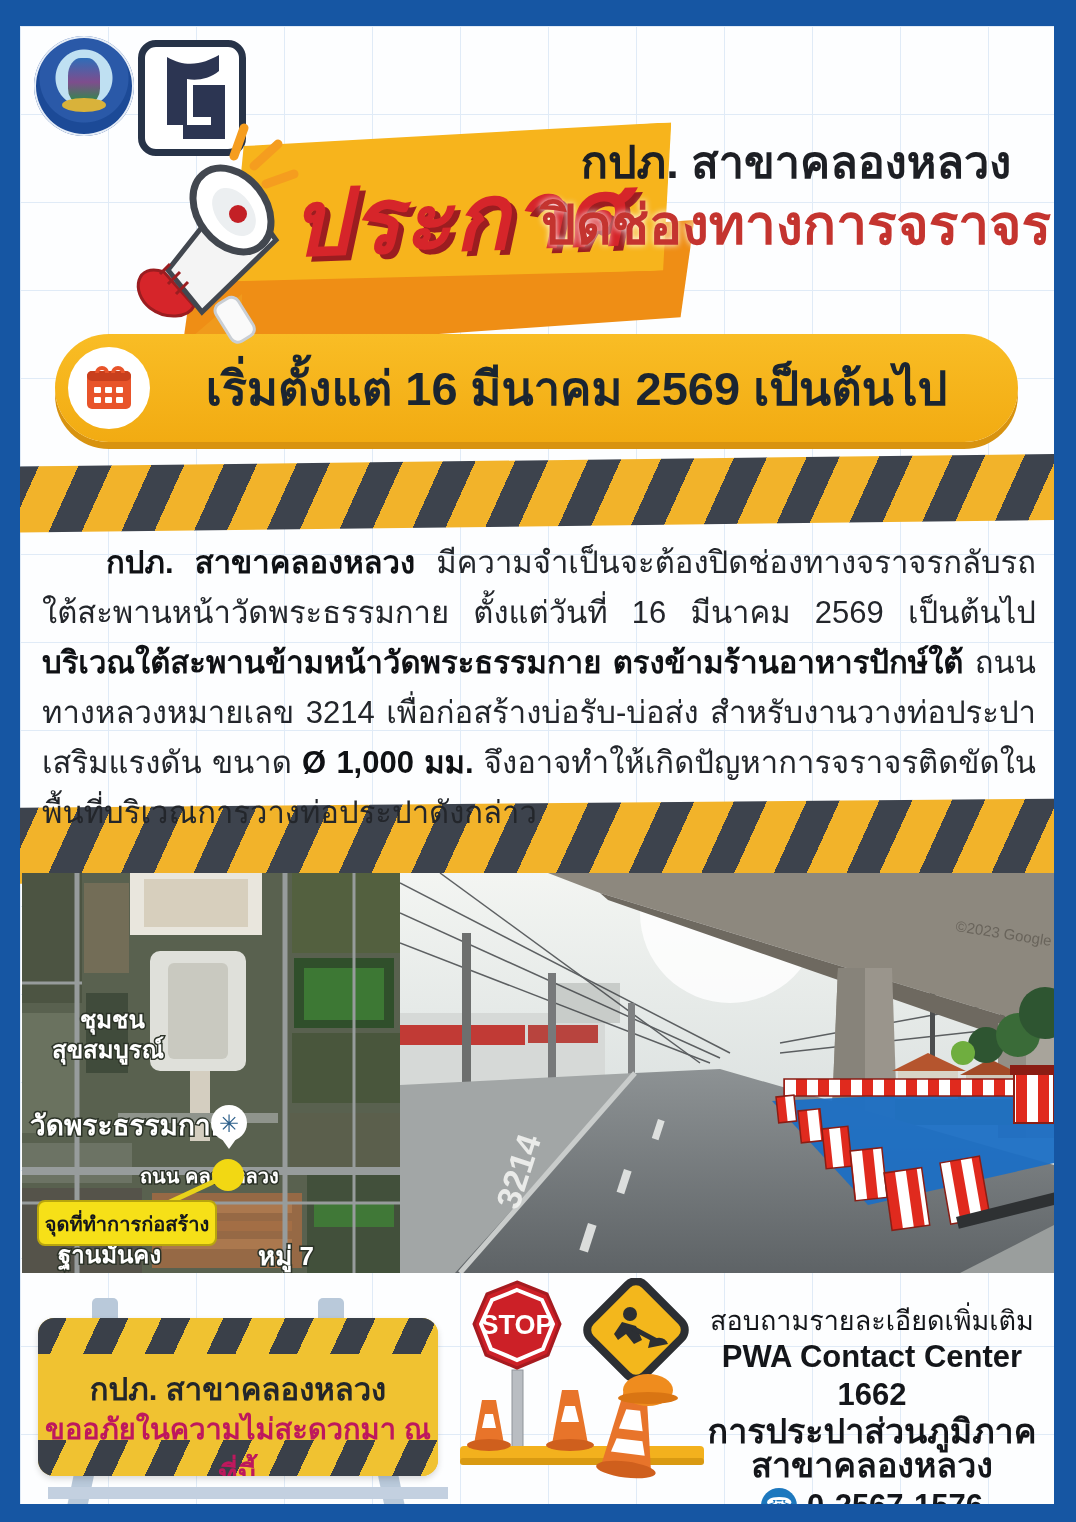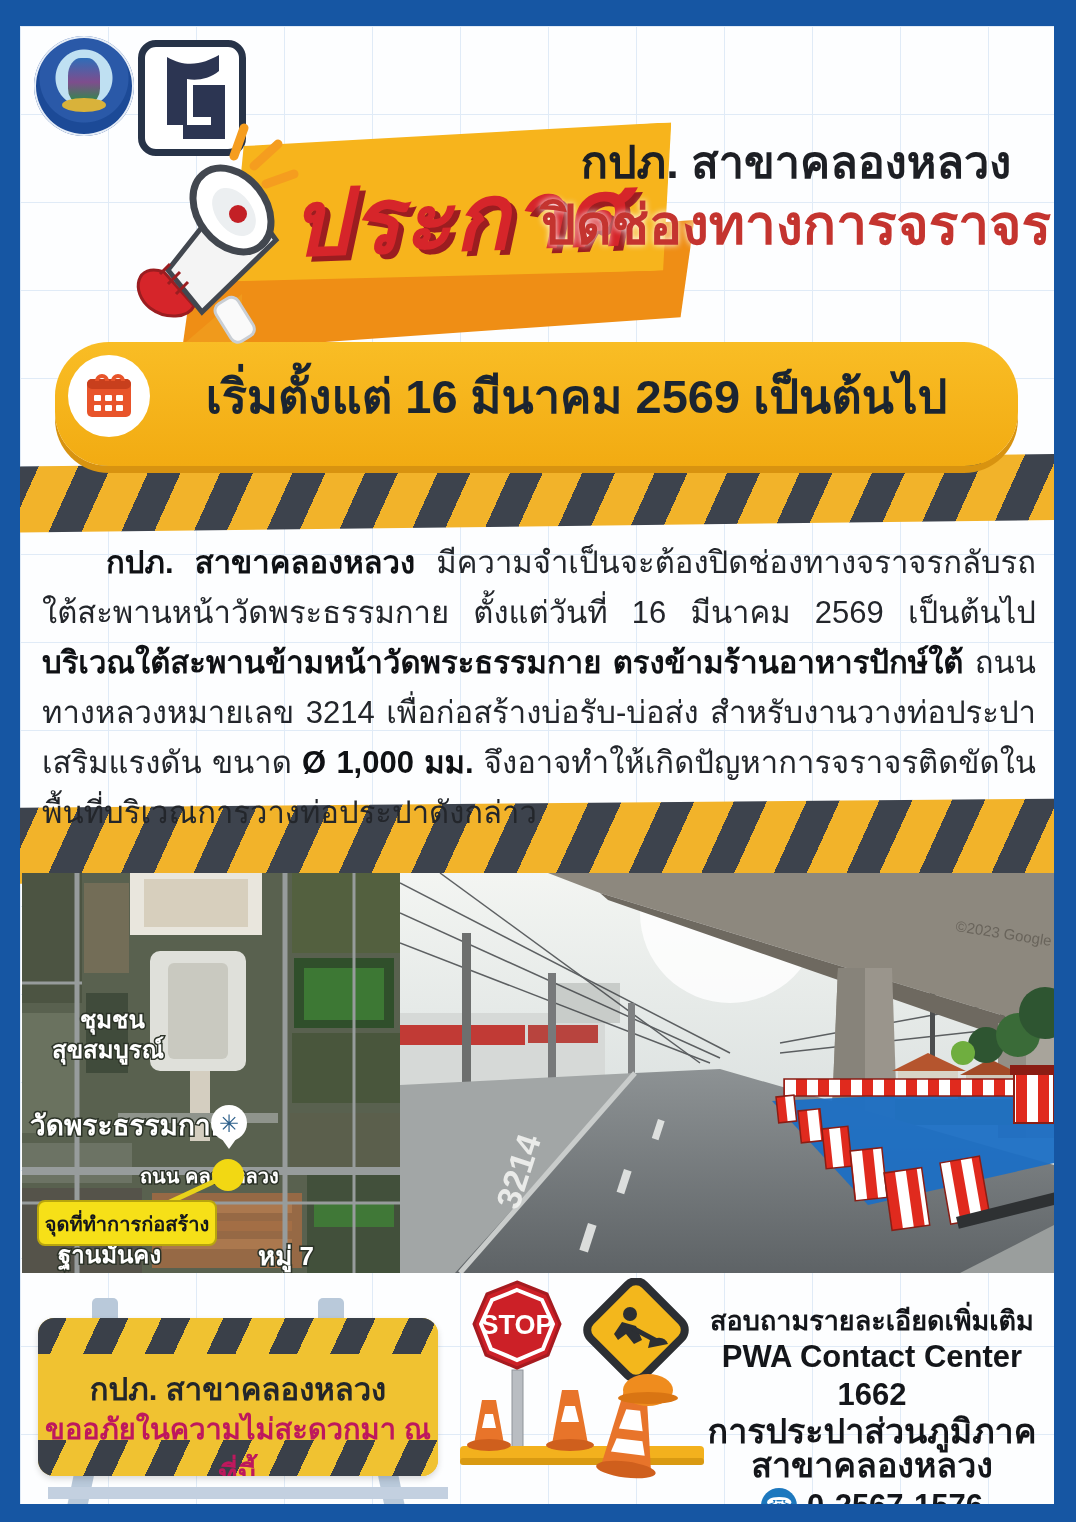--- a/index.html
+++ b/index.html
@@ -33,21 +33,21 @@
         font-size:92px;font-weight:bold;font-style:italic;color:#d6252a;
         text-shadow:5px 5px 0 #9b1d20;letter-spacing:2px;}
   .mega{position:absolute;left:96px;top:96px;z-index:4;}
 
   .titleblock{position:absolute;left:506px;top:108px;width:540px;text-align:center;z-index:5;}
   .title1{font-size:45px;font-weight:bold;color:#1d1f24;line-height:58px;}
   .title2{font-size:55px;font-weight:bold;color:#c4342f;line-height:66px;text-shadow:0 0 6px #ffffff;}
   .title3{font-size:43px;font-weight:bold;color:#9e3a33;line-height:58px;}
 
   
-  .datepill{position:absolute;left:35px;top:316px;width:963px;height:124px;border-radius:54px;
+  .datepill{position:absolute;left:35px;top:308px;width:963px;height:108px;border-radius:54px;
         background:linear-gradient(#f9bd25,#f2ab12);box-shadow:0 7px 0 #d89310;z-index:3;}
   .datepill .circ{position:absolute;left:13px;top:13px;width:82px;height:82px;border-radius:50%;background:#fff;}
   .datepill .txt{position:absolute;left:100px;right:20px;top:0;height:108px;display:flex;align-items:center;
         justify-content:center;font-size:47px;font-weight:bold;color:#1b2531;}
 
   
   .hazard{position:absolute;left:-14px;width:1110px;
         background:repeating-linear-gradient(115deg,#3d434d 0 30px,#f2b32a 30px 66px);}
   .hz1{top:434px;height:66px;transform:rotate(-0.7deg);}
   .hz2{top:777px;height:76px;transform:rotate(-0.5deg);}
@@ -70,21 +70,21 @@
         overflow:hidden;z-index:2;box-shadow:0 3px 6px rgba(0,0,0,.15);}
   .apology .band{position:absolute;left:0;width:100%;height:36px;
         background:repeating-linear-gradient(115deg,#3a4049 0 26px,#f0c231 26px 56px);}
   .apology .b-top{top:0;}  .apology .b-bot{bottom:0;}
   .apology .l1{position:absolute;top:46px;width:100%;text-align:center;font-size:31px;font-weight:bold;color:#23262b;}
   .apology .l2{position:absolute;top:88px;width:100%;text-align:center;font-size:29px;font-weight:bold;color:#be185d;}
 
   .signs{position:absolute;left:432px;top:1252px;z-index:3;}
 
   .contact{position:absolute;left:666px;top:1278px;width:372px;text-align:center;z-index:2;color:#14161a;}
-  .contact .c1{font-size:27px;font-weight:bold;line-height:34px;}
+  .contact .c1{font-size:27px;font-weight:normal;line-height:34px;}
   .contact .c2{font-size:31px;font-weight:bold;line-height:38px;}
   .contact .c3{font-size:34px;font-weight:bold;line-height:34px;}
   .crow{display:flex;align-items:center;justify-content:center;gap:10px;margin-top:6px;}
   .phoneic{width:36px;height:36px;border-radius:50%;background:#1d78be;color:#fff;font-size:22px;
         display:flex;align-items:center;justify-content:center;}
   .phonenum{font-size:31px;font-weight:bold;}
 </style>
 </head>
 <body>
 

